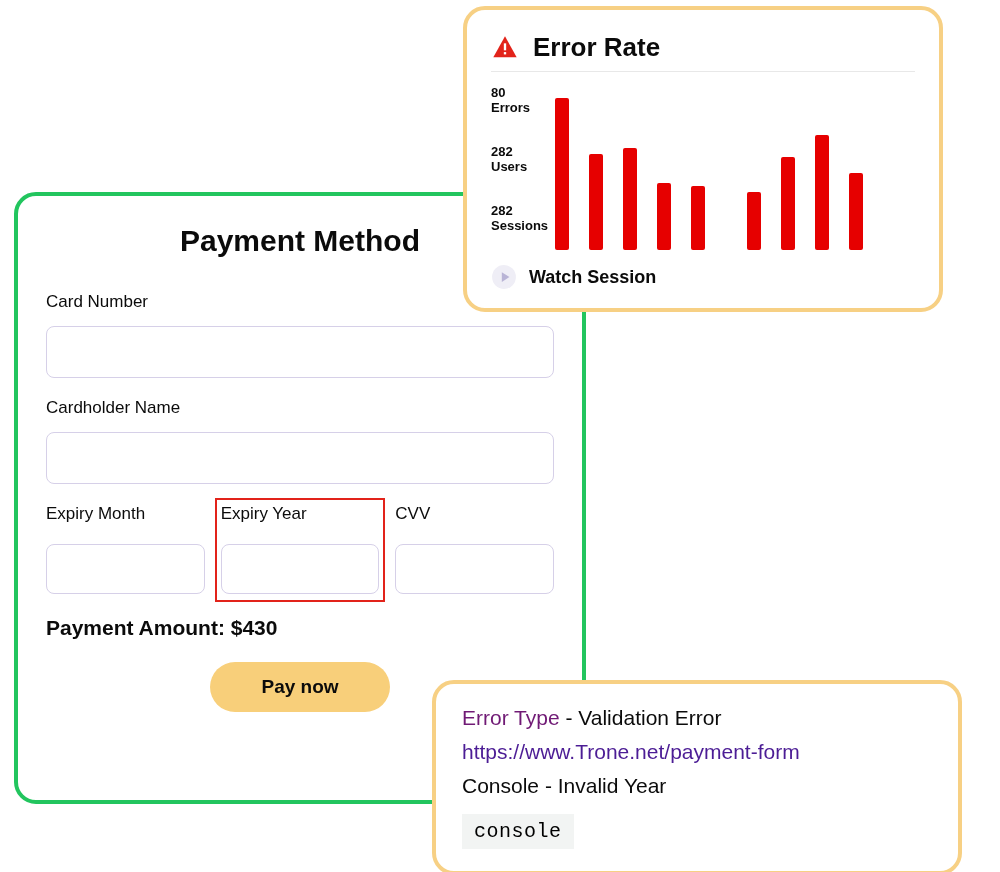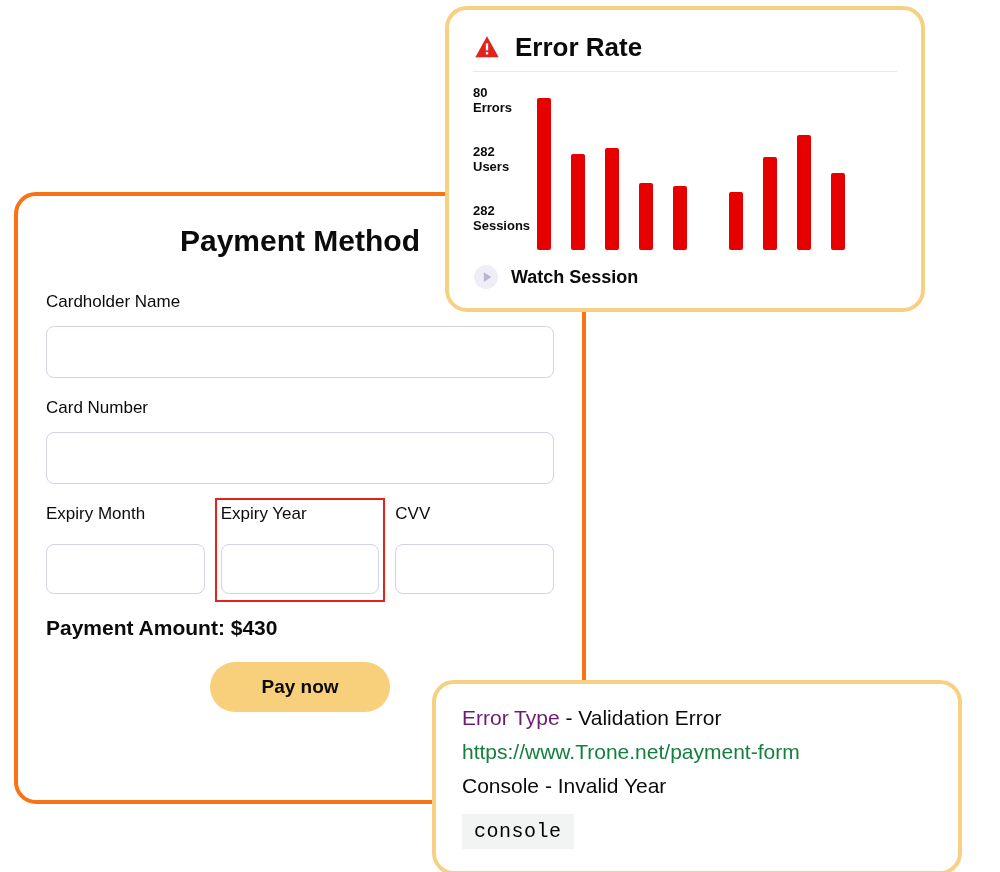--- a/index.html
+++ b/index.html
@@ -31,21 +31,21 @@
   }
 
   
   .payment-card {
     position: absolute;
     left: 14px;
     top: 192px;
     width: 572px;
     height: 612px;
     background: #fff;
-    border: 4px solid #f97316;
+    border: 4px solid #22c55e;
     border-radius: 22px;
     padding: 28px 28px 24px 28px;
     z-index: 2;
   }
   .payment-title {
     text-align: center;
     font-size: 30px;
     font-weight: 800;
     color: #0b0b0b;
     margin-bottom: 34px;
@@ -100,21 +100,21 @@
     border-radius: 28px;
     font-size: 19px;
     font-weight: 700;
     color: #0b0b0b;
     cursor: pointer;
   }
 
   
   .rate-card {
     position: absolute;
-    left: 445px;
+    left: 463px;
     top: 6px;
     width: 480px;
     height: 306px;
     background: #fff;
     border: 4px solid #f7d084;
     border-radius: 22px;
     padding: 22px 24px 16px 24px;
     z-index: 3;
   }
   .rate-head {
@@ -185,21 +185,21 @@
     padding: 22px 26px 22px 26px;
     z-index: 3;
   }
   .dline {
     font-size: 21px;
     margin-bottom: 10px;
     color: #0b0b0b;
     font-weight: 500;
   }
   .err-red { color: #701a75; }
-  .lnk { color: #15803d; }
+  .lnk { color: #4c1d95; }
   .console-chip {
     display: inline-block;
     background: #f2f4f3;
     padding: 6px 12px;
     font-family: "Courier New", monospace;
     font-size: 20px;
     margin-top: 6px;
     letter-spacing: 0.5px;
   }
 
@@ -210,26 +210,26 @@
 </head>
 <body>
 
 <div class="connector connector-v1"></div>
 <div class="connector connector-h1"></div>
 
 <div class="payment-card">
   <h2 class="payment-title">Payment Method</h2>
 
   <div class="field-group">
+    <label class="field-label">Card Number</label>
+    <input class="field-input" type="text" value="" style="">
+  </div>
+
+  <div class="field-group">
     <label class="field-label">Cardholder Name</label>
-    <input class="field-input" type="text" value="" style="">
-  </div>
-
-  <div class="field-group">
-    <label class="field-label">Card Number</label>
     <input class="field-input" type="text" value="" style="">
   </div>
 
   <div class="row3">
     <div class="col3">
       <label class="field-label">Expiry Month</label>
       <input class="field-input" type="text" value="" style="">
     </div>
     <div class="col3" style="position:relative;">
       <div class="error-ring"></div>

